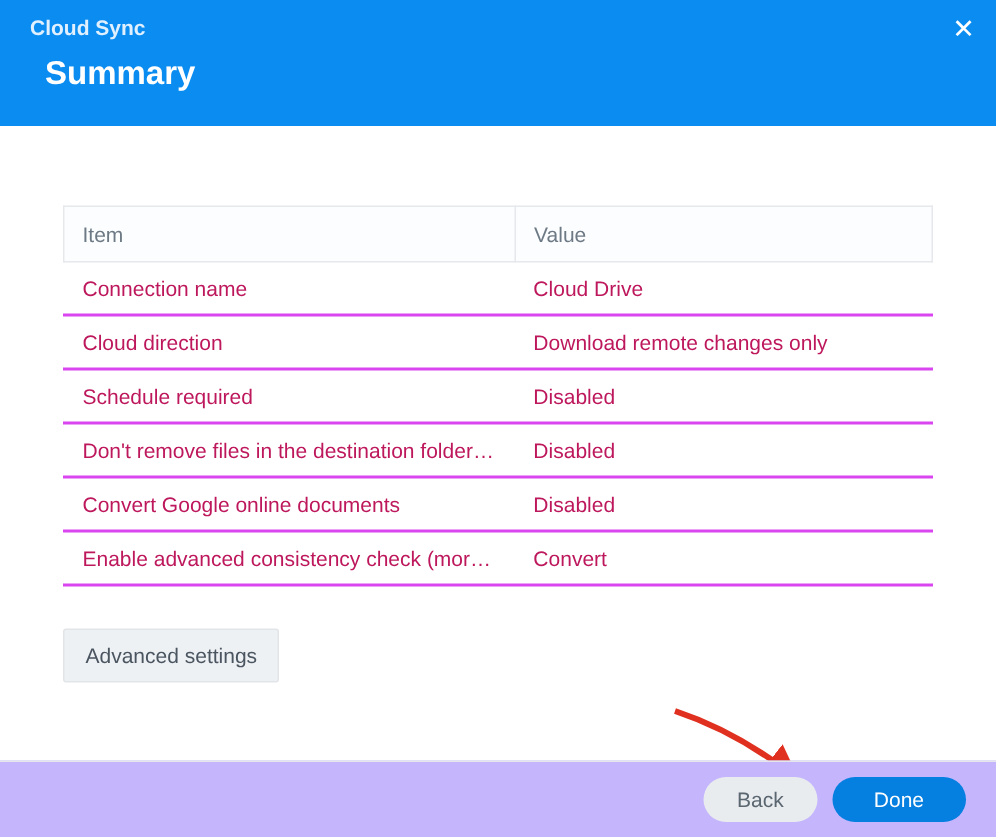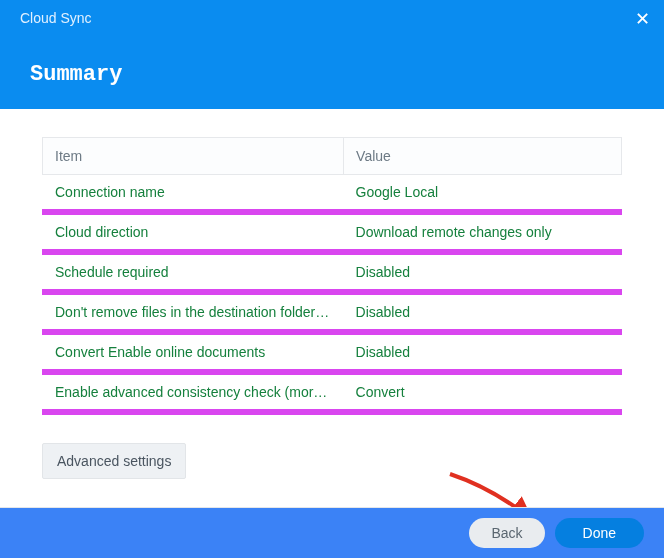--- a/index.html
+++ b/index.html
@@ -15,64 +15,64 @@
       overflow: hidden;
     }
     .header {
       background: #0a8cf0;
       padding: 10px 20px 22px 20px;
       color: #fff;
       position: relative;
     }
     .app-title {
       font-size: 14px;
-      font-weight: 400;
+      font-weight: 700;
       color: #e0f0ff;
-      margin-bottom: 36px;
+      margin-bottom: 10px;
     }
     .close-btn {
       position: absolute;
       top: 8px;
       right: 14px;
       font-size: 18px;
       color: #fff;
       cursor: pointer;
       font-weight: 400;
     }
     .page-title {
       font-size: 22px;
       font-weight: 700;
       color: #fff;
       margin-left: 10px;
-      font-family: Liberation Mono, monospace;
     }
     .content {
       padding: 28px 42px 10px 42px;
+      margin-top: 25px;
     }
     .table {
       width: 100%;
       border-collapse: collapse;
     }
     .table th {
       text-align: left;
       font-weight: 400;
       color: #6d7a85;
       font-size: 14px;
       padding: 10px 12px;
       border: 1px solid #e6e8eb;
       background: #fcfdfe;
     }
     .table th:first-child {
       width: 52%;
     }
     .table td {
       padding: 9px 12px;
       font-size: 14px;
-      color: #15803d;
-      border-bottom: 6px solid #d946ef;
+      color: #be185d;
+      border-bottom: 2px solid #d946ef;
       white-space: nowrap;
       overflow: hidden;
       text-overflow: ellipsis;
       max-width: 0;
     }
     .table tbody tr td:first-child {
       border-left: 1px solid transparent;
     }
     .advanced-row {
       margin-top: 18px;
@@ -91,21 +91,21 @@
     .footer {
       position: absolute;
       bottom: 0;
       left: 0;
       right: 0;
       border-top: 1px solid #e4e6e9;
       padding: 10px 20px 10px 20px;
       display: flex;
       justify-content: flex-end;
       gap: 10px;
-      background: #3b82f6;
+      background: #c4b5fd;
     }
     .btn {
       border-radius: 18px;
       padding: 7px 22px;
       font-size: 14px;
       cursor: pointer;
       border: none;
     }
     .btn-back {
       background: #e9ecef;
@@ -136,36 +136,36 @@
   <table class="table">
     <thead>
       <tr>
         <th>Item</th>
         <th>Value</th>
       </tr>
     </thead>
     <tbody id="tbody">
         <tr>
           <td>Connection name</td>
-          <td>Google Local</td>
+          <td>Cloud Drive</td>
         </tr>
         <tr>
           <td>Cloud direction</td>
           <td>Download remote changes only</td>
         </tr>
         <tr>
           <td>Schedule required</td>
           <td>Disabled</td>
         </tr>
         <tr>
           <td>Don't remove files in the destination folder when they are removed in the source folder</td>
           <td>Disabled</td>
         </tr>
         <tr>
-          <td>Convert Enable online documents</td>
+          <td>Convert Google online documents</td>
           <td>Disabled</td>
         </tr>
         <tr>
           <td>Enable advanced consistency check (more system resources required)</td>
           <td>Convert</td>
         </tr>
       </tbody>
   </table>
 </div>
 

